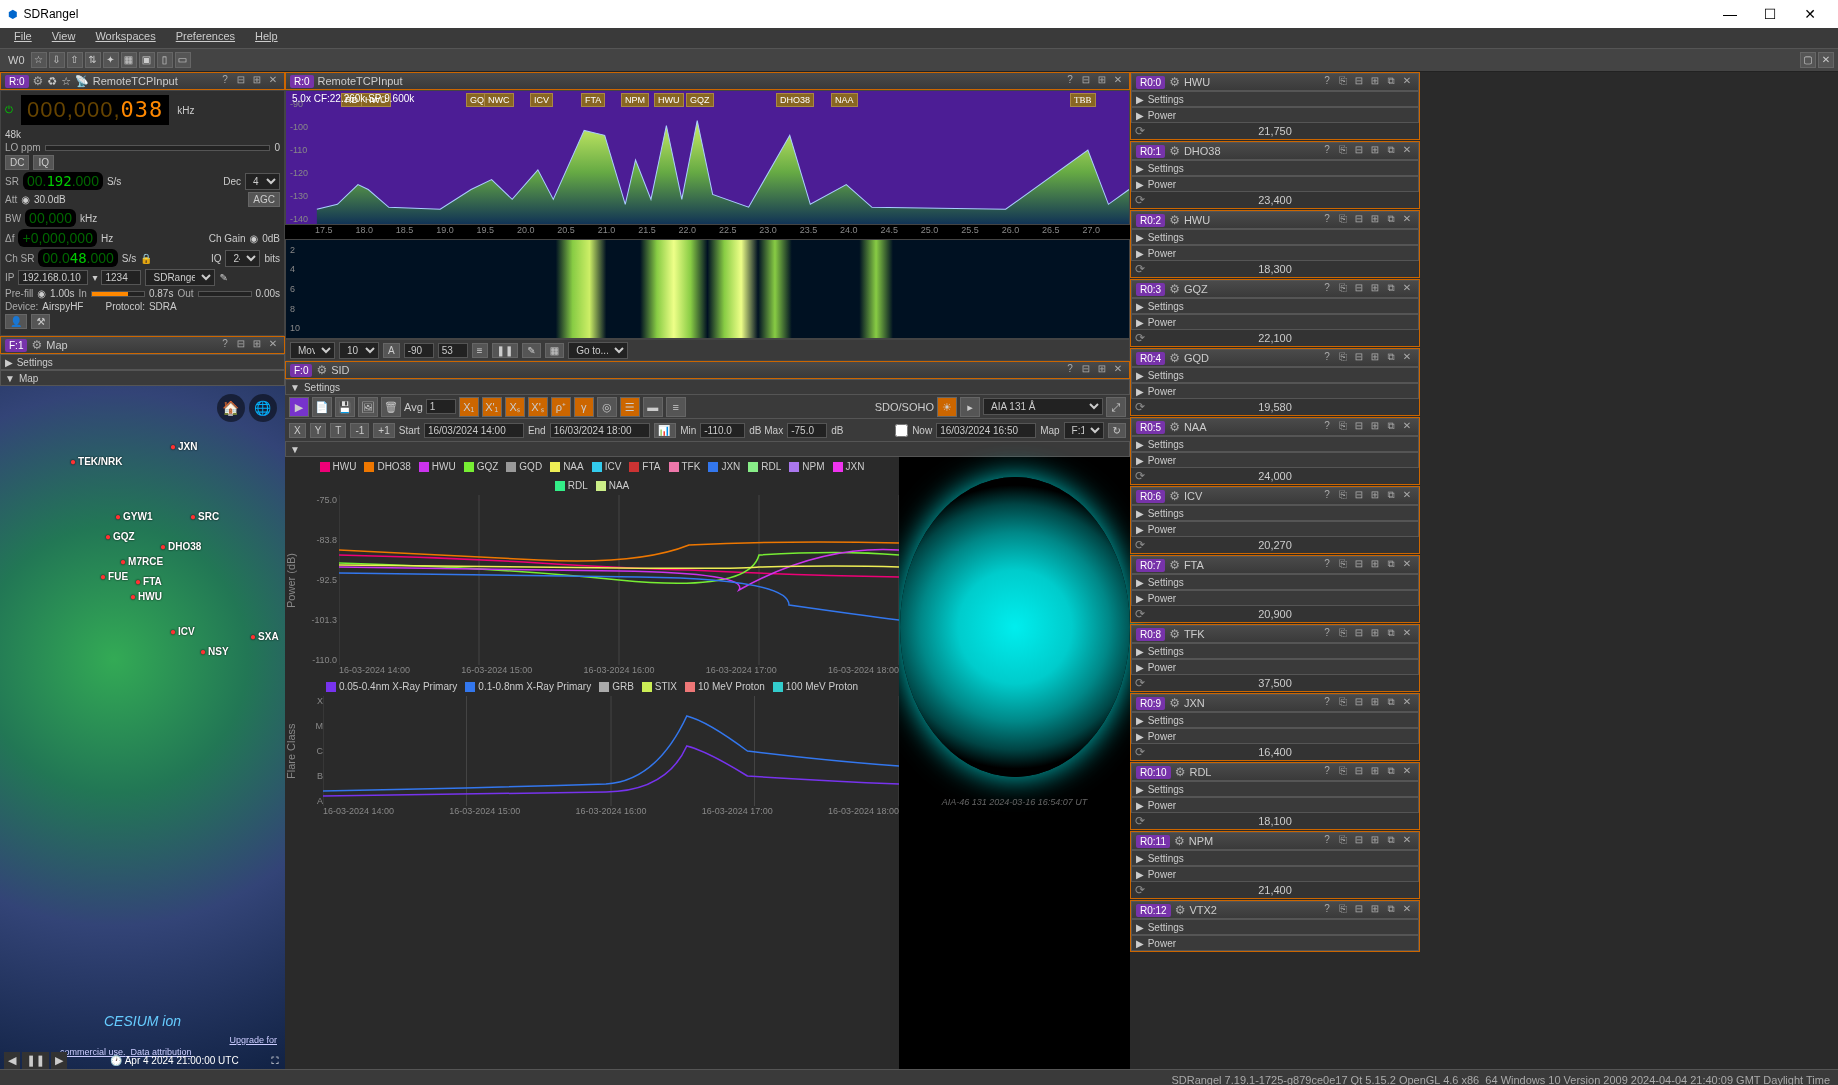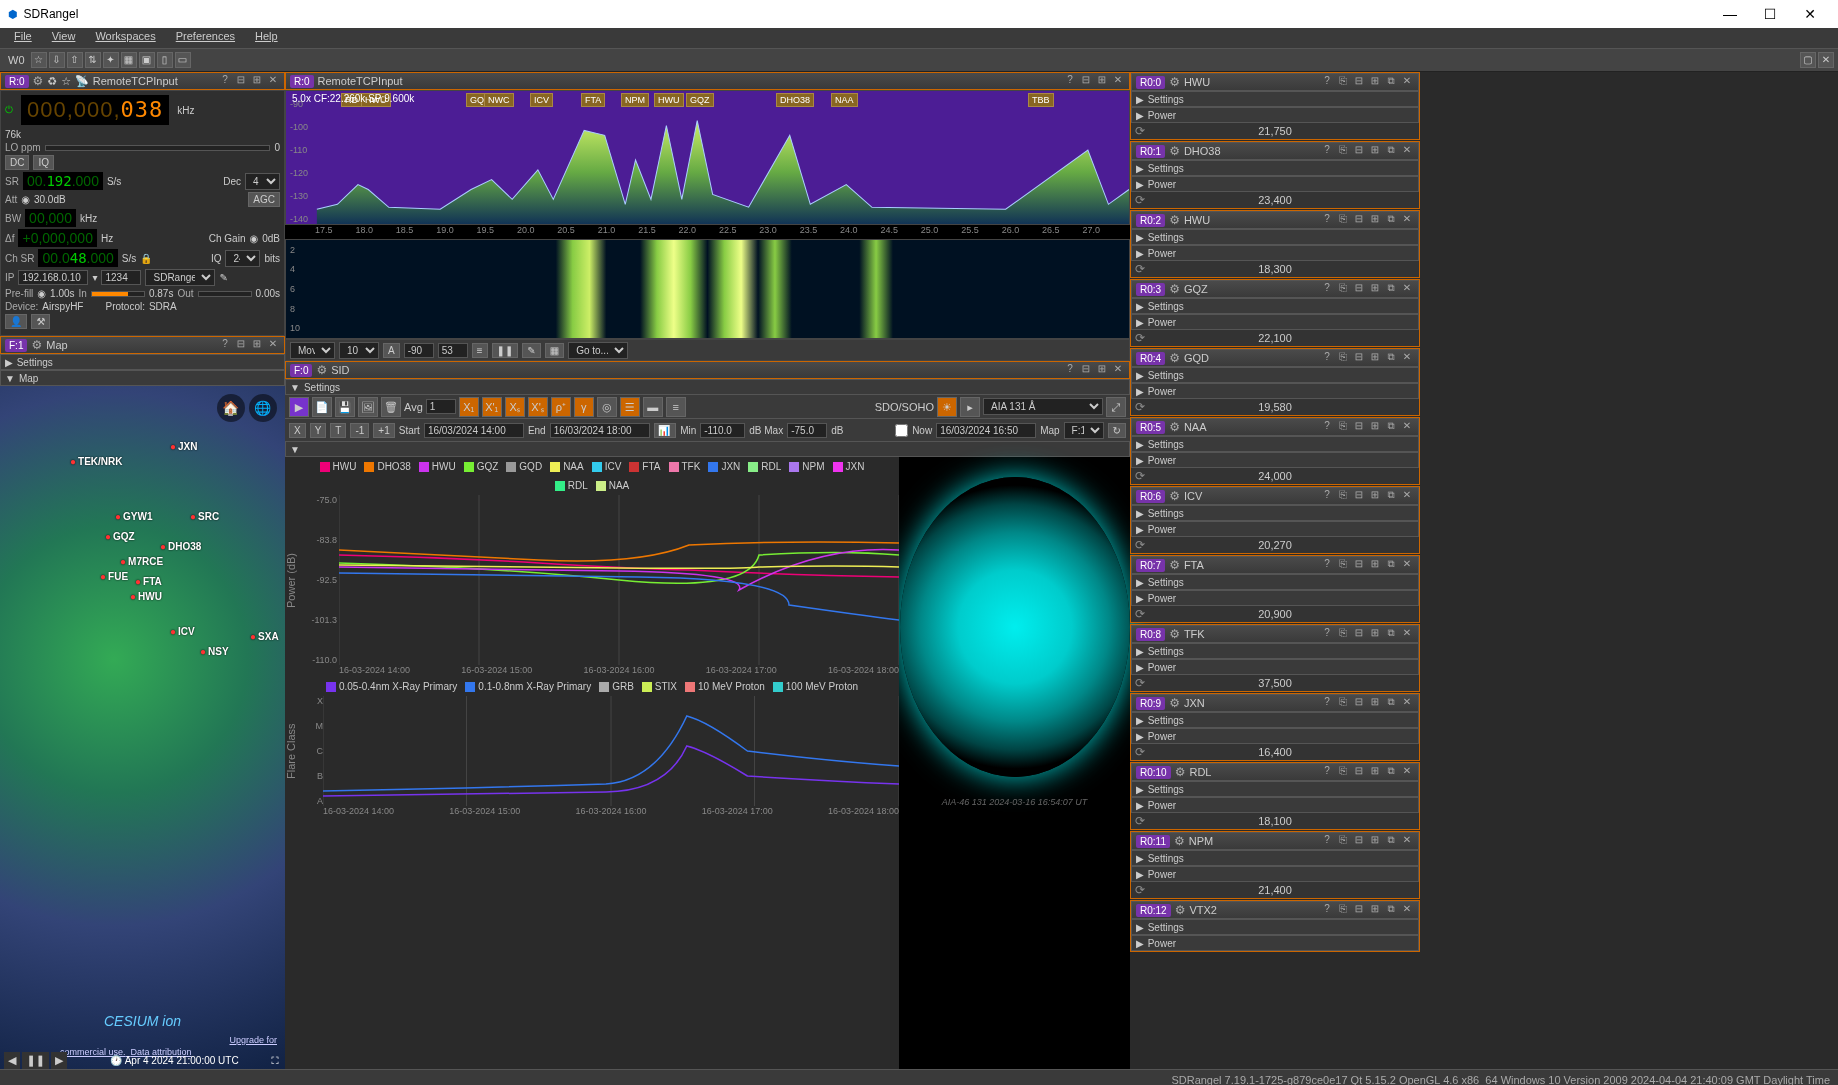--- a/index.html
+++ b/index.html
@@ -24,21 +24,21 @@
 .sub-hdr { height:16px; background:#3a3a3a; border:1px solid #555; display:flex; align-items:center; padding:0 4px; font-size:10px; }
 .sub-hdr .tri { margin-right:4px; }
 .device-body { background:#2f2f2f; padding:4px; border:1px solid #444; font-size:10px; }
 .freq-display { display:flex; align-items:center; gap:8px; margin-bottom:4px; }
 .freq-digits { background:#000; color:#f80; font-family:monospace; font-size:22px; letter-spacing:1px; padding:2px 6px; }
 .freq-digits .dim { color:#640; }
 .row { display:flex; align-items:center; gap:4px; margin:2px 0; }
 .row label { color:#aaa;text-align:center; }
 .slider { flex:1; height:6px; background:#222; border:1px solid #555; position:relative; }
 .btn-sm { background:#555; border:1px solid #666; padding:1px 4px; font-size:10px; }
-.num-display { background:#000; color:#0c0; font-family:monospace; font-size:14px; padding:1px 4px; }
+.num-display { background:#000; color:#0c0; font-family:monospace; font-size:14px; padding:1px 4px;border-radius:6px; }
 .num-display .dim { color:#060; }
 .input-sm { background:#222; border:1px solid #555; color:#ccc; padding:1px 3px; font-size:10px; width:70px; }
 .spectrum { background:#4c1d95; position:relative; border:1px solid #444; }
 .spec-info { position:absolute; top:2px; left:6px; color:#fff; font-size:10px; z-index:5; }
 .spec-markers { position:absolute; top:2px; left:0; right:0; height:16px; z-index:4; }
 .marker { position:absolute; background:#862; color:#fff; font-size:9px; padding:1px 3px; border:1px solid #a84; }
 .waterfall { background:linear-gradient(90deg,#012 0%,#012 32%,#8c4 34%,#ce6 36%,#012 38%,#012 42%,#8c4 44%,#ef8 46%,#8c4 48%,#012 50%,#8c4 52%,#ef8 54%,#012 56%,#8c4 58%,#012 60%,#012 68%,#8c4 70%,#012 72%,#012 100%); position:relative; }
 .spec-toolbar { height:22px; background:#3a3a3a; display:flex; align-items:center; padding:0 4px; gap:4px; border:1px solid #444; }
 .map-area { flex:1; background:#234; position:relative; overflow:hidden; }
 .map-img { width:100%; height:100%; background:radial-gradient(circle at 40% 40%,#3a5 0%,#275 30%,#347 60%,#124 100%); position:relative; }
@@ -115,21 +115,21 @@
         <span>✕</span>
       </div>
     </div>
     <div class="device-body">
       <div class="freq-display">
         <span style="color:#0c0;">⏻</span>
         <span class="freq-digits"><span class="dim">000,000,</span>038</span>
         <span>kHz</span>
       </div>
       <div class="row">
-          <span>76k</span>
+          <span>48k</span>
         </div>
       <div class="row">
         <label>LO ppm</label>
         <div class="slider"></div>
         <span>0</span>
       </div>
       <div class="row">
         <span class="btn-sm">DC</span>
         <span class="btn-sm">IQ</span>
       </div>
@@ -278,21 +278,21 @@
           <div class="marker" style="left: 75px;">HWU</div>
           <div class="marker" style="left: 180px;">GQ</div>
           <div class="marker" style="left: 198px;">NWC</div>
           <div class="marker" style="left: 244px;">ICV</div>
           <div class="marker" style="left: 295px;">FTA</div>
           <div class="marker" style="left: 335px;">NPM</div>
           <div class="marker" style="left: 368px;">HWU</div>
           <div class="marker" style="left: 400px;">GQZ</div>
           <div class="marker" style="left: 490px;">DHO38</div>
           <div class="marker" style="left: 545px;">NAA</div>
-          <div class="marker" style="left: 742px;">TBB</div>
+          <div class="marker" style="left: 784px; font-family: Liberation Serif, serif;">TBB</div>
         </div>
       <svg width="100%" height="100%" viewBox="0 0 820 135" preserveAspectRatio="none">
         <defs>
             <linearGradient id="sg" x1="0" y1="0" x2="0" y2="1">
               <stop offset="0%" stop-color="#ce6"></stop>
               <stop offset="50%" stop-color="#6a4"></stop>
               <stop offset="100%" stop-color="#135"></stop>
             </linearGradient>
           </defs>
         <path d="M30,120 L50,115 L70,95 L80,100 L100,118 L150,120 L180,100 L200,90 L220,110 L245,80 L260,110 L290,40 L310,45 L330,115 L340,70 L355,110 L370,35 L385,110 L400,30 L415,105 L450,118 L490,45 L510,115 L545,95 L570,118 L700,120 L780,60 L800,115 L820,100 L820,135 L30,135 Z" fill="url(#sg)"></path>

